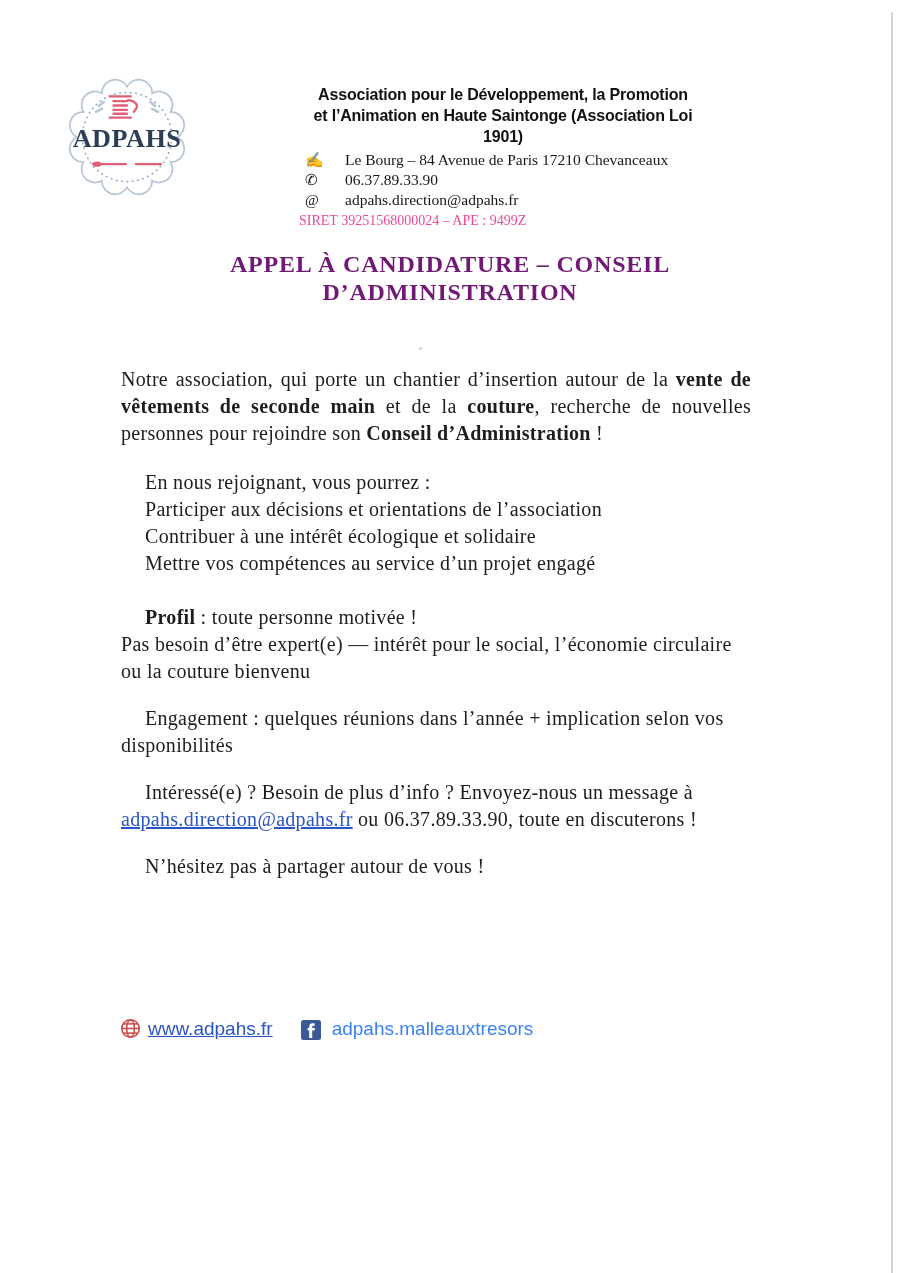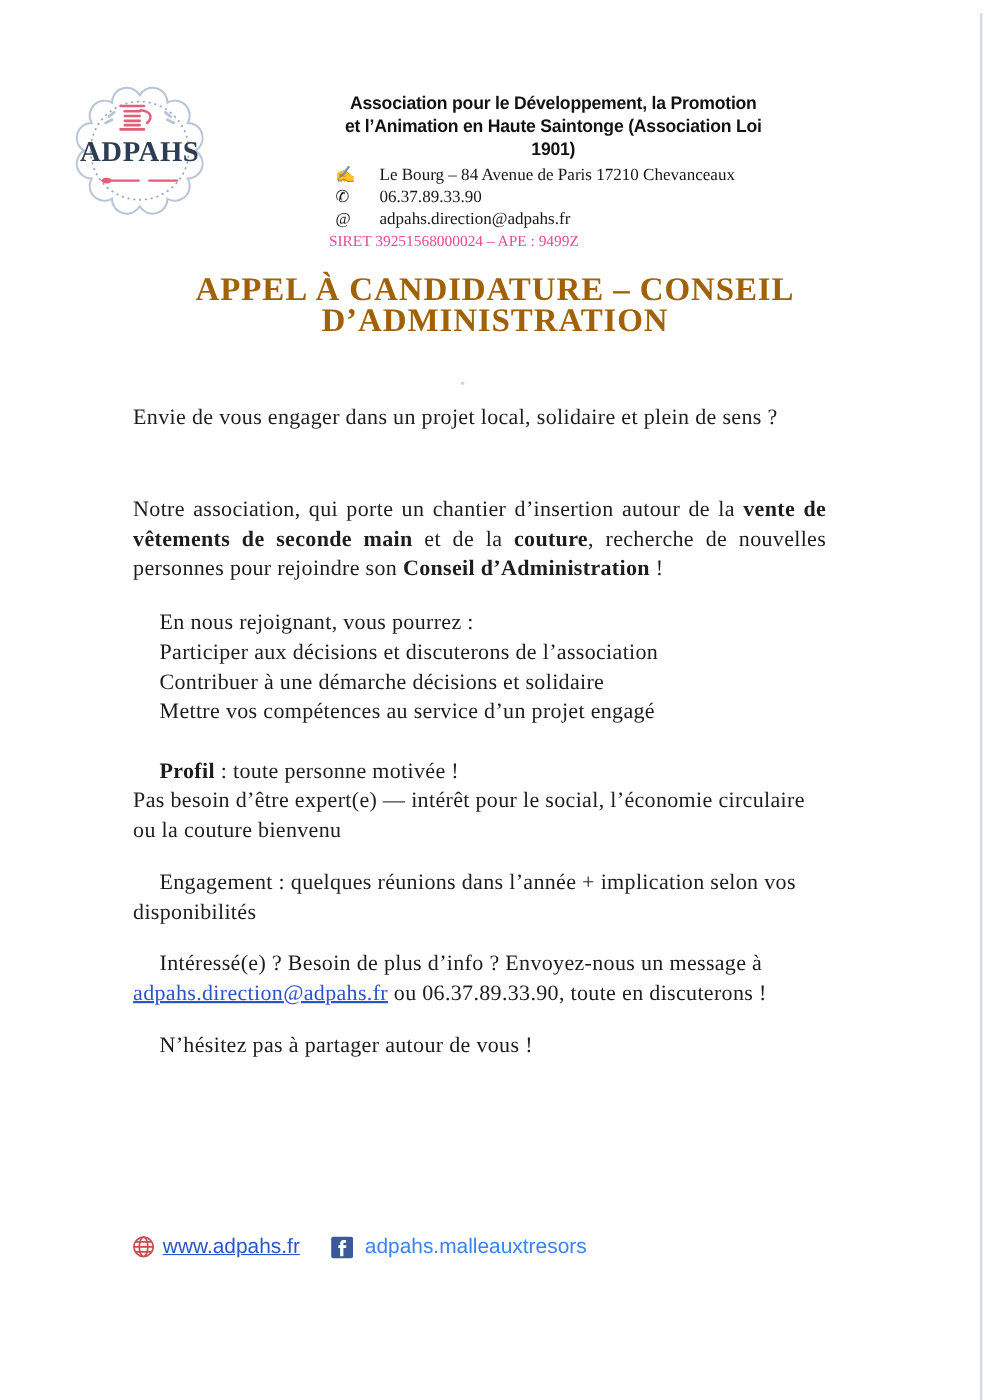--- a/index.html
+++ b/index.html
@@ -20,41 +20,41 @@
     text-align:center;color:#111;letter-spacing:-0.2px;
     transform:scaleX(.97);transform-origin:center;
   }
   .contact-rows{margin-top:3px;font-size:15.5px;line-height:19px;color:#161616;}
   .contact-row{display:flex;align-items:baseline;padding-left:6px;}
   .contact-row .cicon{width:40px;flex:0 0 40px;font-size:15px;}
   .siret{font-size:14px;line-height:20px;margin-top:1px;color:#ec4899;}
   
   .doc-title{
     position:absolute;left:121px;top:250px;width:658px;
-    text-align:center;font-weight:bold;font-size:30px;line-height:28px;
-    letter-spacing:0.8px;color:#a16207;
+    text-align:center;font-weight:bold;font-size:24px;line-height:28px;
+    letter-spacing:0.8px;color:#701a75;
   }
   
   .body-col{
     position:absolute;left:121px;top:366px;width:630px;
     font-size:20px;line-height:27px;letter-spacing:0.3px;color:#1d1d1d;
   }
   .body-col p{margin:0;}
   .p-intro{margin-bottom:57px !important;}
   .p-justify{text-align:justify;margin-bottom:22px !important;}
   .list-block{margin-left:24px;margin-bottom:27px;}
   .ind{text-indent:24px;}
   .mb0{margin-bottom:0 !important;}
   .mb20{margin-bottom:20px !important;}
   b{font-weight:bold;}
   a.doc-link{color:#2a55c8;text-decoration:underline;}
   
   .footer{
-    position:absolute;left:119px;top:1122px;
-    display:flex;align-items:center;
+    position:absolute;left:119px;top:1017px;
+    display:flex;align-items:flex-end;
     font-family:"Liberation Sans", sans-serif;font-size:19px;color:#333;
   }
   .footer .globe{width:23px;height:23px;margin-right:6px;}
   .footer a.site{color:#2a55c8;text-decoration:underline;margin-right:28px;}
   .footer .fb{width:20px;height:20px;margin-right:11px;}
   .footer .fb-handle{color:#3b82f6;}
   
   .edge-line{position:absolute;left:891px;top:12px;width:2px;height:1261px;background:#cbd8e0;}
   .speck{position:absolute;left:419px;top:347px;width:3px;height:3px;border-radius:50%;background:#9a9a9a;opacity:.45;}
 </style>
@@ -119,28 +119,27 @@
 
   <div class="doc-title">
     <div>APPEL À CANDIDATURE – CONSEIL</div>
     <div>D’ADMINISTRATION</div>
   </div>
 
   <div class="speck"></div>
 
   <div class="body-col">
 
-    <p class="p-intro">Envie de vous engager dans un projet local, solidaire et plein de sens ?</p>
 
     <p class="p-justify"><span>Notre association, qui porte un chantier d’insertion autour de la </span><b>vente de vêtements de seconde main</b><span> et de la </span><b>couture</b><span>, recherche de nouvelles personnes pour rejoindre son </span><b>Conseil d’Administration</b><span> !</span></p>
 
     <div class="list-block">
       <div>En nous rejoignant, vous pourrez :</div>
-      <div>Participer aux décisions et discuterons de l’association</div>
-      <div>Contribuer à une démarche décisions et solidaire</div>
+      <div>Participer aux décisions et orientations de l’association</div>
+      <div>Contribuer à une intérêt écologique et solidaire</div>
       <div>Mettre vos compétences au service d’un projet engagé</div>
     </div>
 
     <p class="ind mb0"><b>Profil</b><span> : toute personne motivée !</span></p>
     <p class="mb20">Pas besoin d’être expert(e) — intérêt pour le social, l’économie circulaire ou la couture bienvenu</p>
 
     <p class="ind mb20">Engagement : quelques réunions dans l’année + implication selon vos disponibilités</p>
 
     <p class="ind mb20"><span>Intéressé(e) ? Besoin de plus d’info ? Envoyez-nous un message à </span><a class="doc-link" href="#">adpahs.direction@adpahs.fr</a><span> ou 06.37.89.33.90, toute en discuterons !</span></p>
 

